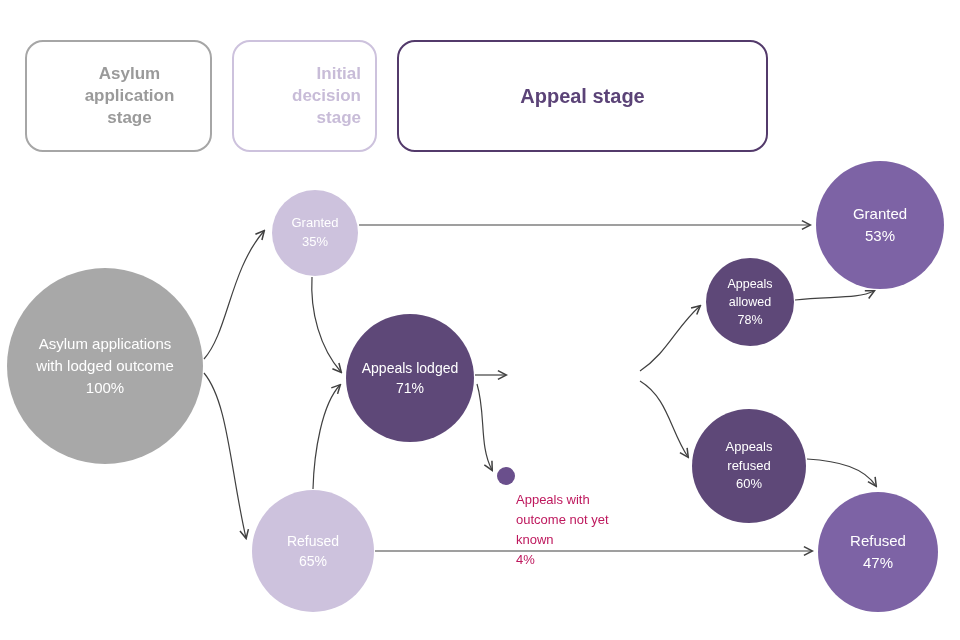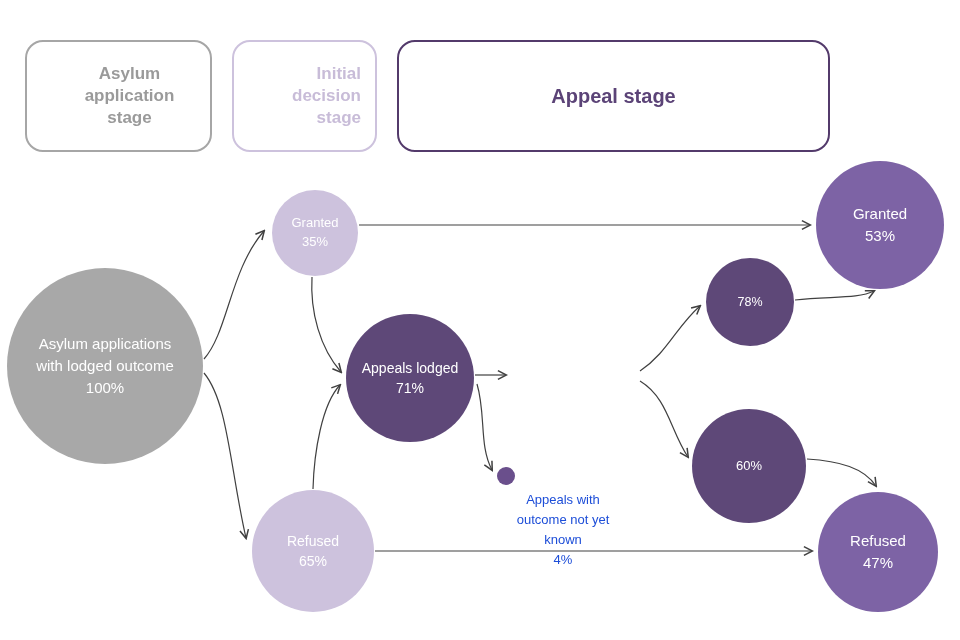--- a/index.html
+++ b/index.html
@@ -8,21 +8,21 @@
     font-family:"Liberation Sans", sans-serif;
   }
   
   .stage-box{
     position:absolute;top:40px;height:112px;border-radius:18px;
     display:flex;align-items:center;justify-content:center;text-align:center;
     font-weight:bold;box-sizing:border-box;padding:0 14px;line-height:1.3;
   }
   .stage-application{left:25px;width:187px;border:2px solid #a6a6a6;color:#9a9a9a;font-size:17px;padding-left:36px;}
   .stage-initial{left:232px;width:145px;border:2px solid #cdc2dd;color:#c8bcd8;font-size:17px;text-align:right;}
-  .stage-appeal{left:397px;width:433px;border:2.5px solid #533a6b;color:#5b4377;font-size:20px;text-align:center;}
+  .stage-appeal{left:397px;width:371px;border:2.5px solid #533a6b;color:#5b4377;font-size:20px;text-align:center;}
   .stage-final{left:788px;width:162px;border:2px solid #7d63a5;color:#7d60a4;font-size:17px;}
   
   .circle{
     position:absolute;border-radius:50%;color:#ffffff;text-align:center;
     display:flex;flex-direction:column;align-items:center;justify-content:center;
     line-height:1.45;
   }
   .circle .lbl,.circle .val{display:block;width:82%;}
   .c-gray{background:#a8a8a8;}
   .c-light{background:#cdc2dd;}
@@ -34,22 +34,22 @@
   .appeals-lodged{left:346px;top:314px;width:128px;height:128px;font-size:14px;}
   .appeals-determined{left:513px;top:315px;width:126px;height:126px;font-size:14px;}
   .appeals-determined .lbl{width:95%;}
   .appeals-allowed{left:706px;top:258px;width:88px;height:88px;font-size:12.5px;}
   .appeals-refused{left:692px;top:409px;width:114px;height:114px;font-size:13px;}
   .final-granted{left:816px;top:161px;width:128px;height:128px;font-size:15px;}
   .final-refused{left:818px;top:492px;width:120px;height:120px;font-size:15px;}
   .not-known-dot{left:497px;top:467px;width:18px;height:18px;background:#6a4f8c;}
   
   .annotation{
-    position:absolute;left:516px;top:490px;width:94px;text-align:center;
-    color:#1d4ed8;font-size:13px;line-height:1.55;
+    position:absolute;left:516px;top:490px;width:94px;
+    color:#be185d;font-size:13px;line-height:1.55;
   }
   .annotation .val{display:block;}
   
   svg.links{position:absolute;left:0;top:0;pointer-events:none;}
 </style>
 </head>
 <body>
 
 <div class="canvas">
 
@@ -100,24 +100,26 @@
     <span class="val">65%</span>
   </div>
 
   <div class="circle c-dark appeals-lodged">
     <span class="lbl">Appeals lodged</span>
     <span class="val">71%</span>
   </div>
 
 
   <div class="circle c-dark appeals-allowed">
+    <span class="lbl">Appeals allowed</span>
     <span class="val">78%</span>
   </div>
 
   <div class="circle c-dark appeals-refused">
+    <span class="lbl">Appeals refused</span>
     <span class="val">60%</span>
   </div>
 
   <div class="circle c-med final-granted">
     <span class="lbl">Granted</span>
     <span class="val">53%</span>
   </div>
 
   <div class="circle c-med final-refused">
     <span class="lbl">Refused</span>

